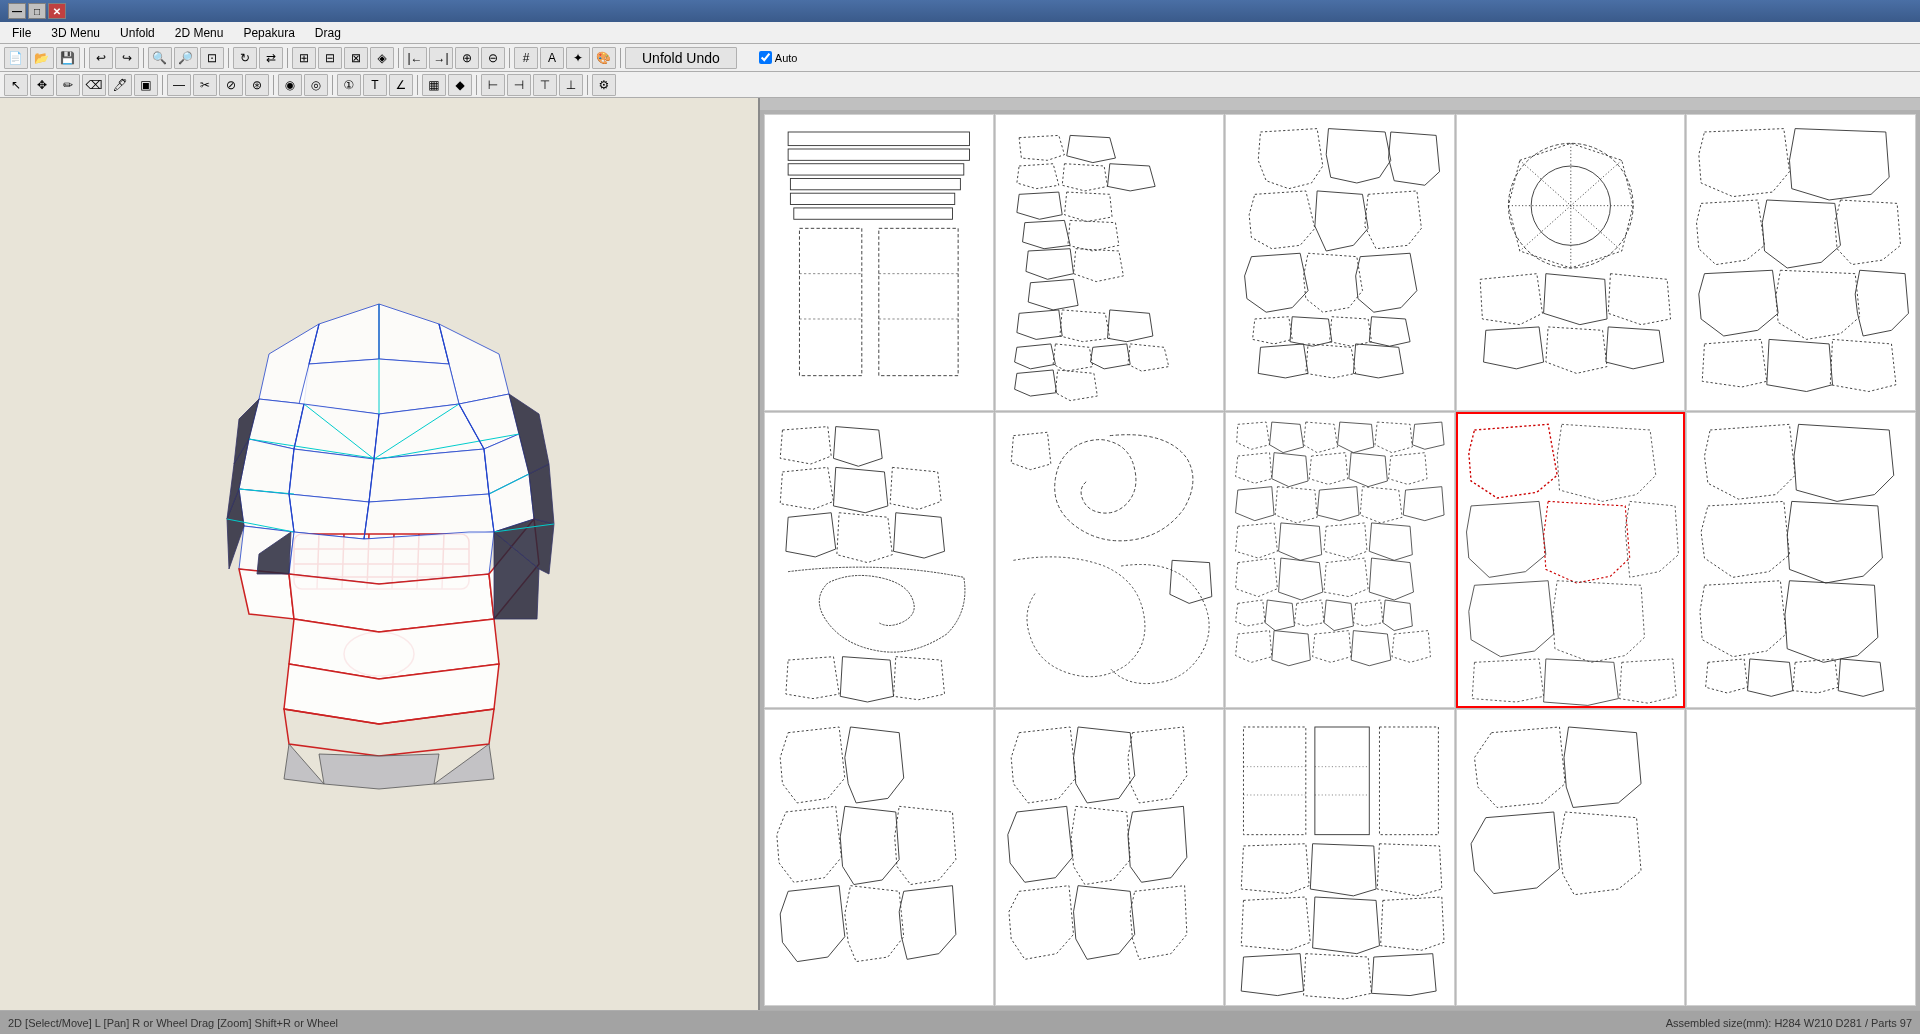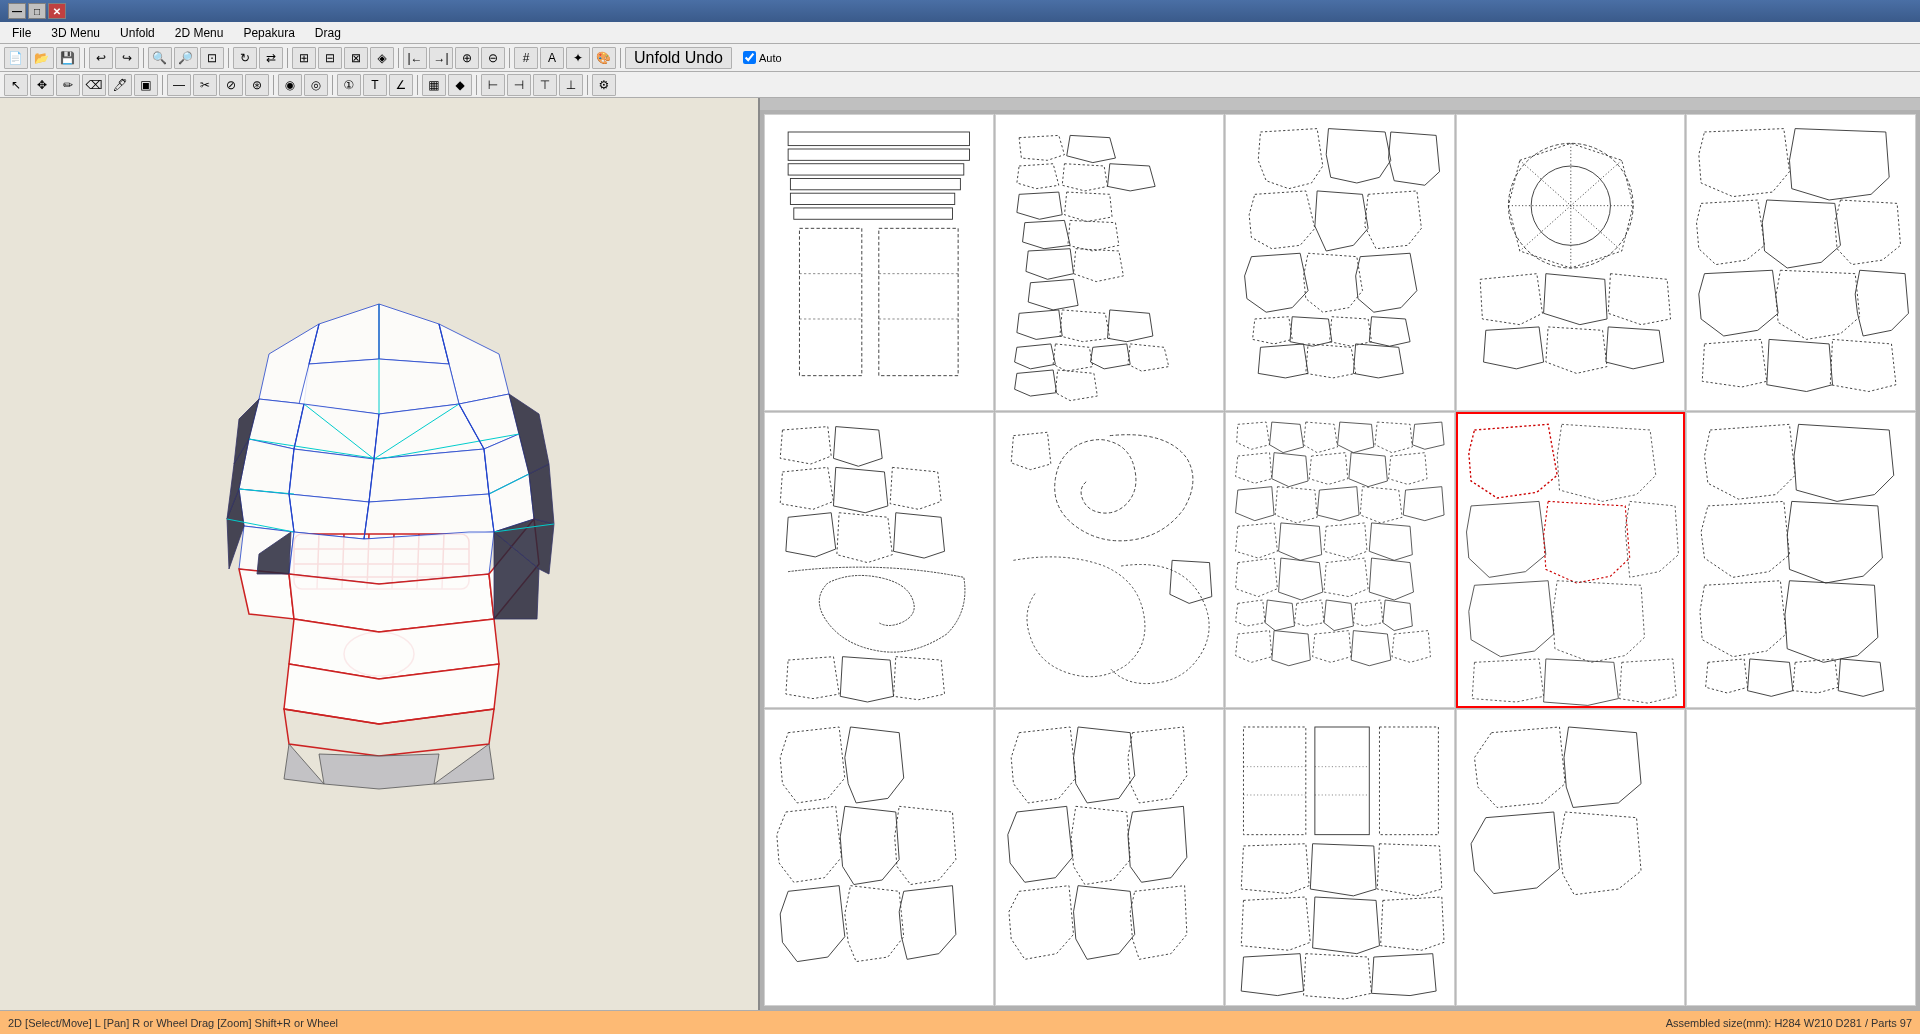--- a/index.html
+++ b/index.html
@@ -28,25 +28,25 @@
       width: 100%; height: 28px; background: #f0f0f0; border-bottom: 1px solid #adadad;
       display: flex; align-items: center; padding: 2px 4px; gap: 2px;
     }
     .tb-btn {
       width: 24px; height: 22px; background: #e4e4e4; border: 1px solid #b0b0b0;
       display: flex; align-items: center; justify-content: center; cursor: pointer; font-size: 12px;
       border-radius: 1px;
     }
     .tb-separator { width: 1px; height: 20px; background: #a0a0a0; margin: 0 2px; }
     .tb-label-btn {
-      height: 22px; padding: 0 8px; background: #e4e4e4; border: 1px solid #b0b0b0;
-      display: flex; align-items: center; justify-content: center; cursor: pointer; font-size: 16px;
+      height: 22px; padding: 0 16px; background: #e4e4e4; border: 1px solid #b0b0b0;
+      display: flex; align-items: center; justify-content: center; cursor: pointer; font-size: 14px;
       border-radius: 1px; white-space: nowrap;
     }
-    .tb-checkbox { display: flex; align-items: center; gap: 3px; font-size: 11px; cursor: pointer; margin-left: 9px; }
+    .tb-checkbox { display: flex; align-items: center; gap: 3px; font-size: 11px; cursor: pointer; margin-left: 20px; }
 
     
     #toolbar2 {
       width: 100%; height: 26px; background: #f0f0f0; border-bottom: 1px solid #adadad;
       display: flex; align-items: center; padding: 2px 4px; gap: 2px;
     }
 
     
     #main {
       width: 100%; height: calc(1034px - 22px - 22px - 28px - 26px - 24px);
@@ -80,21 +80,21 @@
       border: 1px solid #d0d0d0;
       position: relative;
       overflow: hidden;
     }
     .paper-cell svg {
       width: 100%; height: 100%;
     }
 
     
     #statusbar {
-      width: 100%; height: 24px; background: #fdba74; border-top: 1px solid #adadad;
+      width: 100%; height: 24px; background: #a3a3a3; border-top: 1px solid #adadad;
       display: flex; align-items: center; justify-content: space-between; padding: 0 8px;
       font-size: 11px; color: #333;
     }
 
     
     #helmet-svg {
       position: absolute;
       top: 50%; left: 50%;
       transform: translate(-50%, -50%);
       width: 480px; height: 600px;

